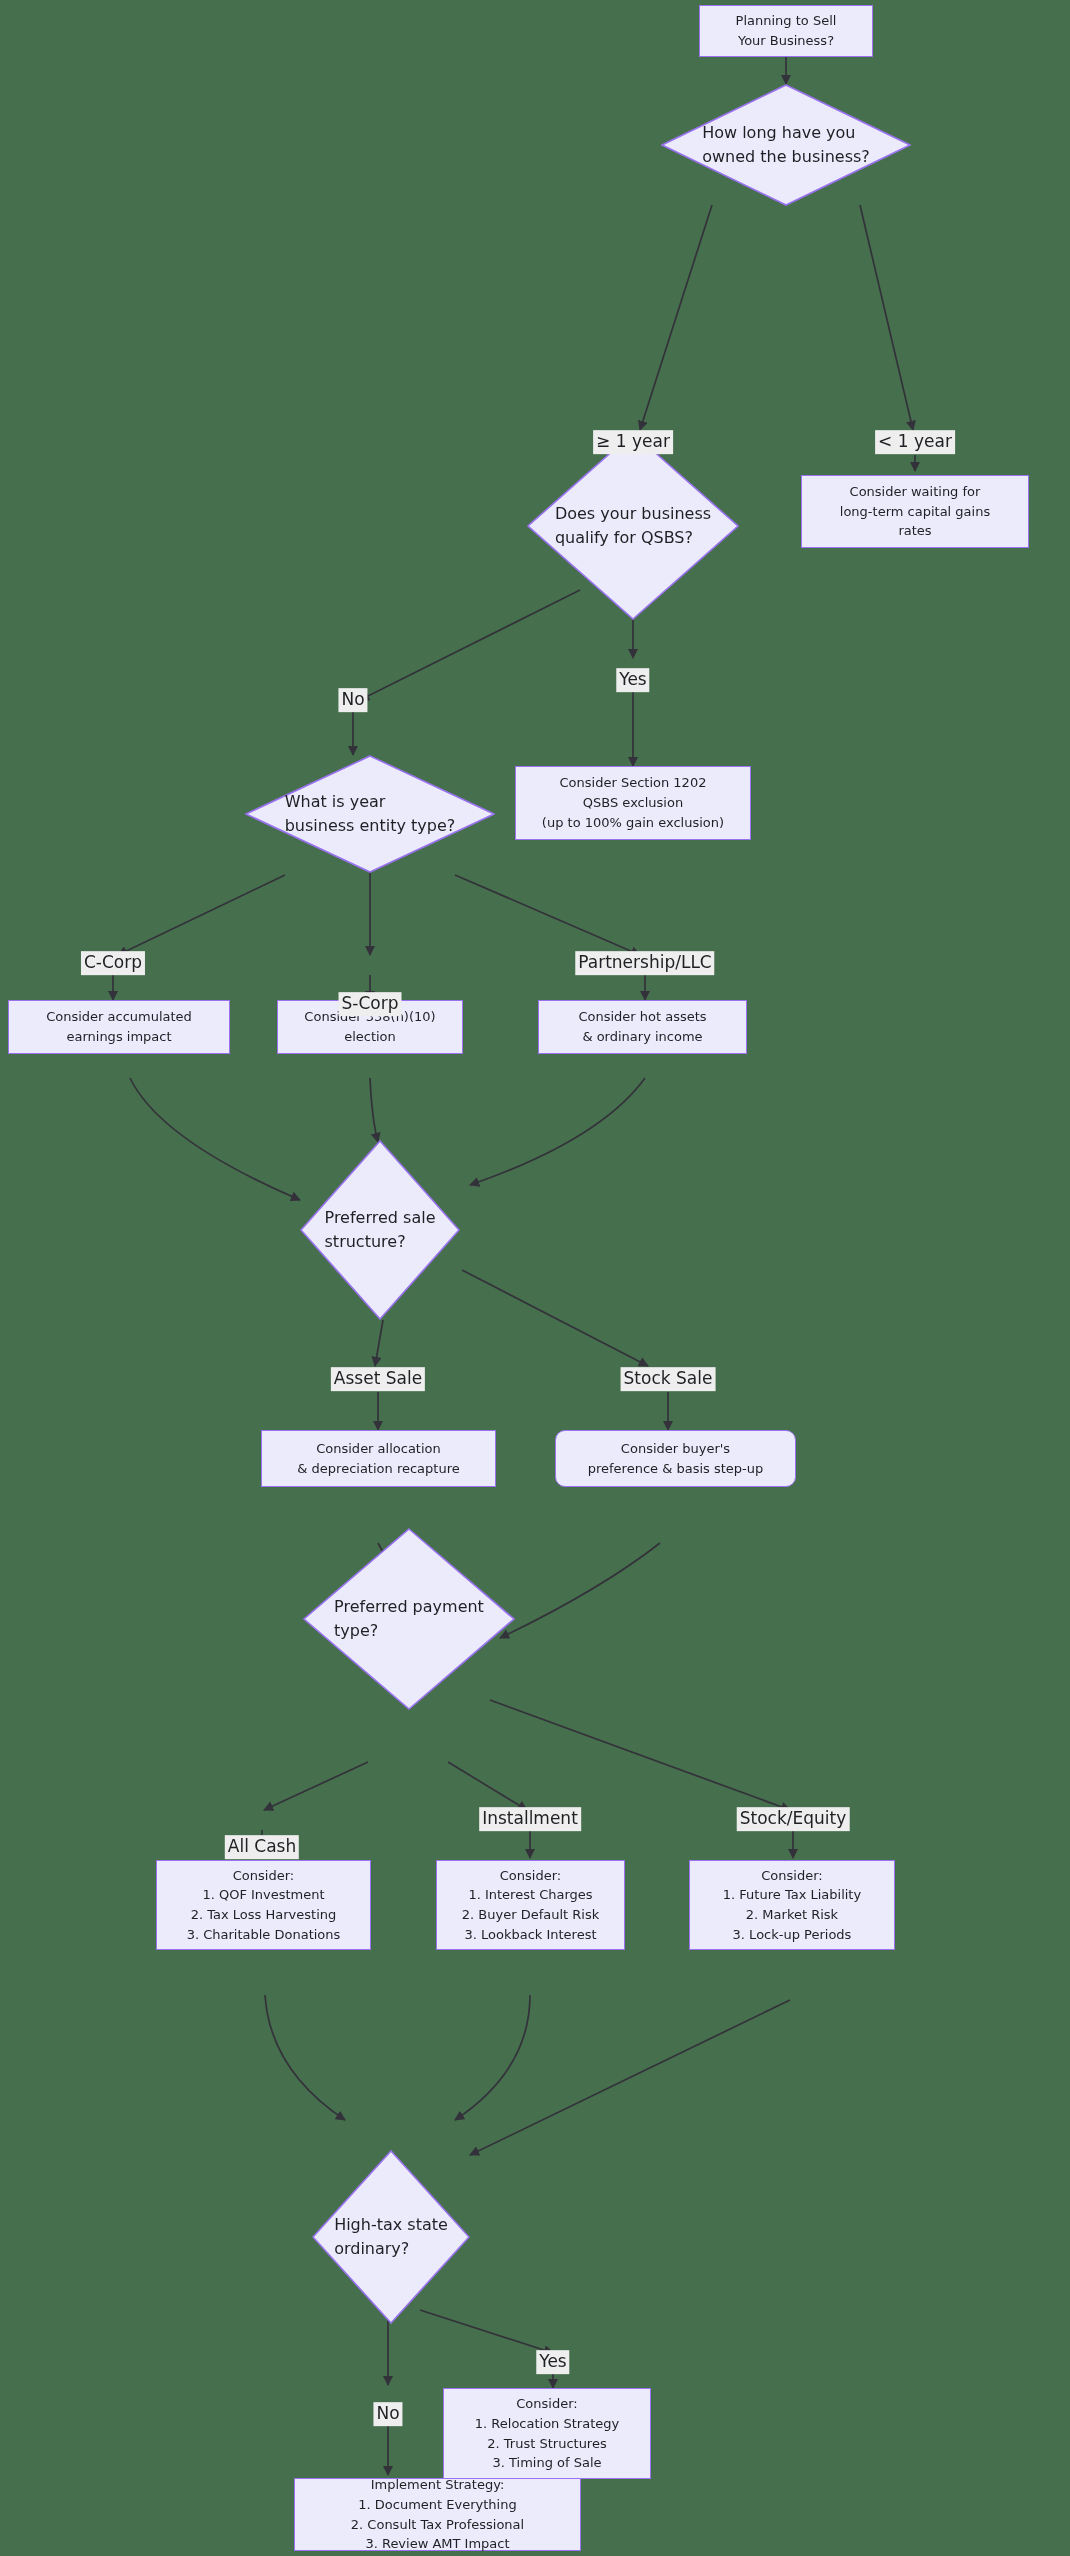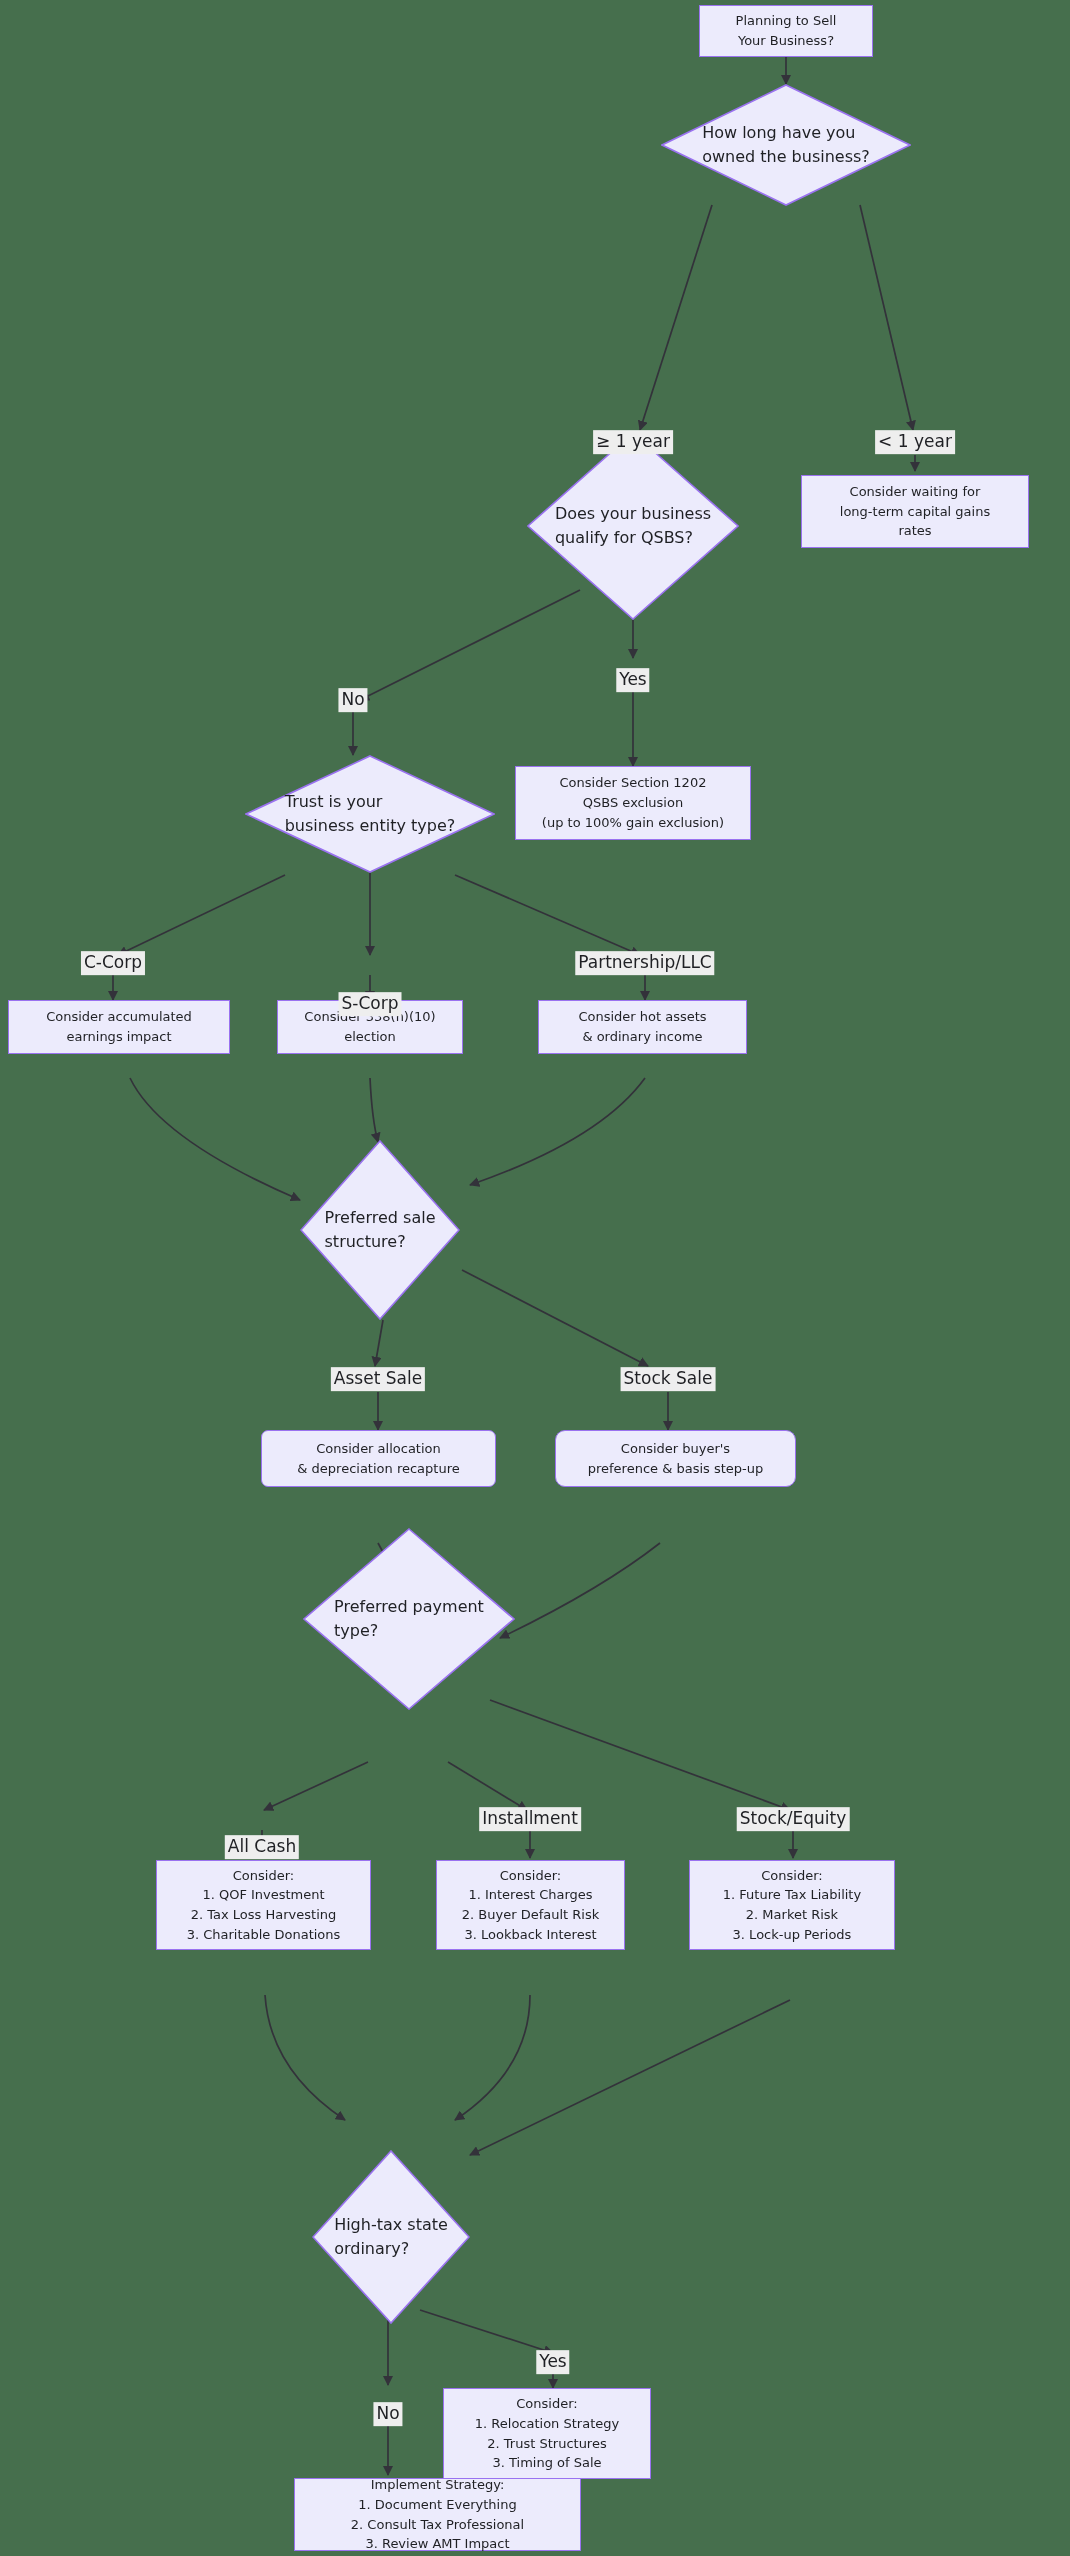--- a/index.html
+++ b/index.html
@@ -175,42 +175,42 @@
   </div>
 
   <div class="node" style="left:515px; top:766px; width:236px; height:74px;">Consider Section 1202
 QSBS exclusion
 (up to 100% gain exclusion)</div>
 
   <div class="diamond-wrap" style="left:245px; top:755px; width:250px; height:118px;">
     <svg class="diamond-shape" viewBox="0 0 250 118" preserveAspectRatio="none">
       <polygon points="125,1 249,59 125,117 1,59" fill="#ecebfc" stroke="#9a72f0" stroke-width="1.6"></polygon>
     </svg>
-    <div class="diamond-label">Trust is your
+    <div class="diamond-label">What is year
 business entity type?</div>
   </div>
 
   <div class="node" style="left:8px; top:1000px; width:222px; height:54px;">Consider accumulated
 earnings impact</div>
 
   <div class="node" style="left:277px; top:1000px; width:186px; height:54px;">Consider 338(h)(10)
 election</div>
 
   <div class="node" style="left:538px; top:1000px; width:209px; height:54px;">Consider hot assets
 &amp; ordinary income</div>
 
   <div class="diamond-wrap" style="left:300px; top:1140px; width:160px; height:180px;">
     <svg class="diamond-shape" viewBox="0 0 160 180" preserveAspectRatio="none">
       <polygon points="80,1 159,90 80,179 1,90" fill="#ecebfc" stroke="#9a72f0" stroke-width="1.6"></polygon>
     </svg>
     <div class="diamond-label">Preferred sale
 structure?</div>
   </div>
 
-  <div class="node" style="left:261px; top:1430px; width:235px; height:57px;border-radius:7px;">Consider allocation
+  <div class="node" style="left:261px; top:1430px; width:235px; height:57px;">Consider allocation
 &amp; depreciation recapture</div>
 
   <div class="node" style="left:555px; top:1430px; width:241px; height:57px;border-radius:10px;">Consider buyer's
 preference &amp; basis step-up</div>
 
   <div class="diamond-wrap" style="left:303px; top:1528px; width:212px; height:182px;">
     <svg class="diamond-shape" viewBox="0 0 212 182" preserveAspectRatio="none">
       <polygon points="106,1 211,91 106,181 1,91" fill="#ecebfc" stroke="#9a72f0" stroke-width="1.6"></polygon>
     </svg>
     <div class="diamond-label">Preferred payment

